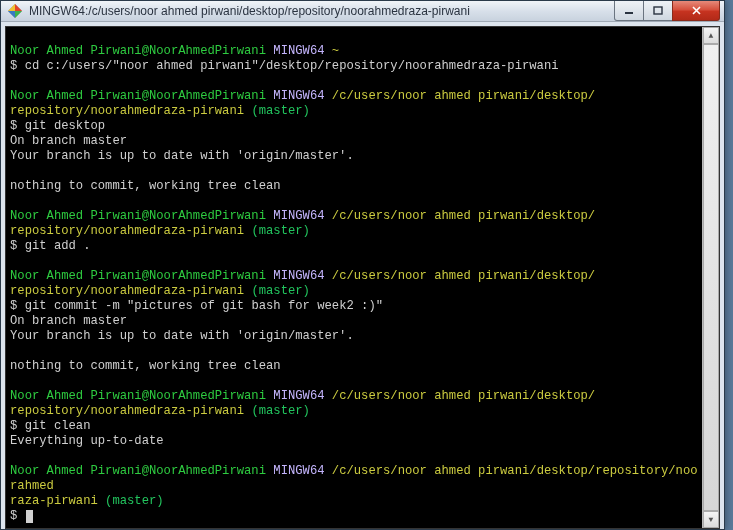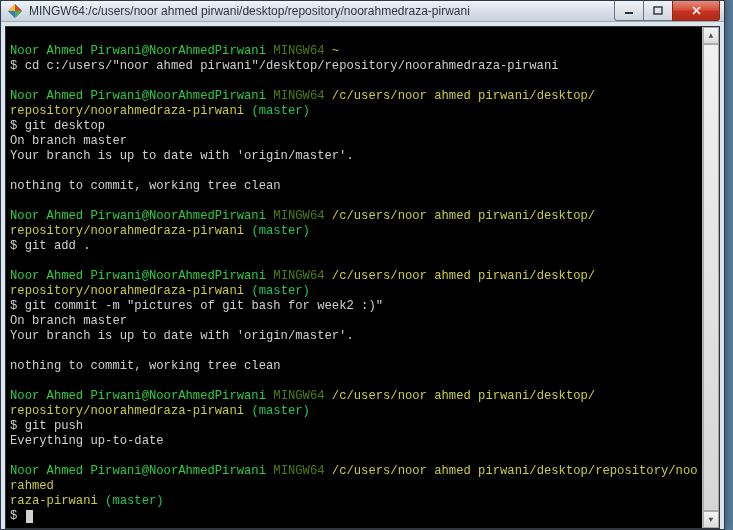--- a/index.html
+++ b/index.html
@@ -102,21 +102,21 @@
     color:#555;font-size:8px;
   }
   .sb-btn.up{position:absolute;top:0;left:0;right:0;}
   .sb-btn.down{position:absolute;bottom:0;left:0;right:0;}
   .sb-thumb{
     position:absolute;top:17px;bottom:17px;left:0;right:0;
     background: linear-gradient(#f0f0f0,#d6d6d6);
     border:1px solid #aaa;
   }
   .g { color: #2ecc40; }
-  .m { color: #4d7c0f; }
+  .m { color: #c4b5fd; }
   .y { color: #cccc40; }
   .c { color: #22c55e; }
   .w { color: #d0d0d0; }
   .cursor {
     display: inline-block;
     width: 7px;
     height: 13px;
     background: #d0d0d0;
     vertical-align: text-bottom;
     margin-left: 1px;
@@ -176,21 +176,21 @@
 <span class="g">Noor Ahmed Pirwani@NoorAhmedPirwani</span> <span class="m">MINGW64</span> <span class="y">/c/users/noor ahmed pirwani/desktop/</span>
 <span class="y">repository/noorahmedraza-pirwani</span> <span class="c">(master)</span>
 <span class="w">$</span> <span class="w">git commit -m "pictures of git bash for week2 :)"</span>
 <span class="w">On branch master</span>
 <span class="w">Your branch is up to date with 'origin/master'.</span>
 
 <span class="w">nothing to commit, working tree clean</span>
 
 <span class="g">Noor Ahmed Pirwani@NoorAhmedPirwani</span> <span class="m">MINGW64</span> <span class="y">/c/users/noor ahmed pirwani/desktop/</span>
 <span class="y">repository/noorahmedraza-pirwani</span> <span class="c">(master)</span>
-<span class="w">$</span> <span class="w">git push</span>
+<span class="w">$</span> <span class="w">git clean</span>
 <span class="w">Everything up-to-date</span>
 
 <span class="g">Noor Ahmed Pirwani@NoorAhmedPirwani</span> <span class="m">MINGW64</span> <span class="y">/c/users/noor ahmed pirwani/desktop/repository/noorahmed</span>
 <span class="y">raza-pirwani</span> <span class="c">(master)</span>
 <span class="w">$</span> <span class="cursor"></span></div>
     <div class="scrollbar">
       <div class="sb-btn up">▲</div>
       <div class="sb-thumb"></div>
       <div class="sb-btn down">▼</div>
     </div>

